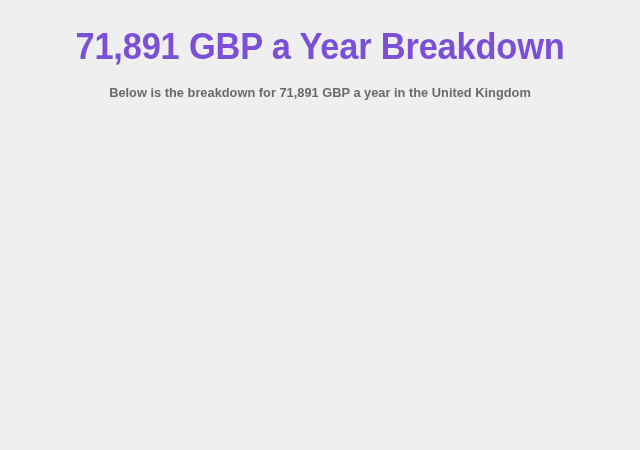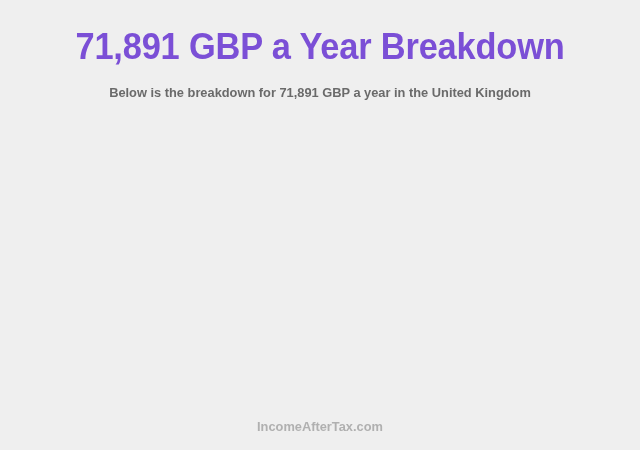--- a/index.html
+++ b/index.html
@@ -108,17 +108,14 @@
 
 <div id="page">
 
   <div class="header">
     <h1 class="page-title">71,891 GBP a Year Breakdown</h1>
     <p class="page-subtitle">Below is the breakdown for 71,891 GBP a year in the United Kingdom</p>
   </div>
 
   <div class="content-body"></div>
 
-  <div class="footer">
-    <div class="site-credit">IncomeAfterTax.com</div>
-  </div>
 
 </div>
 
 </body></html>

